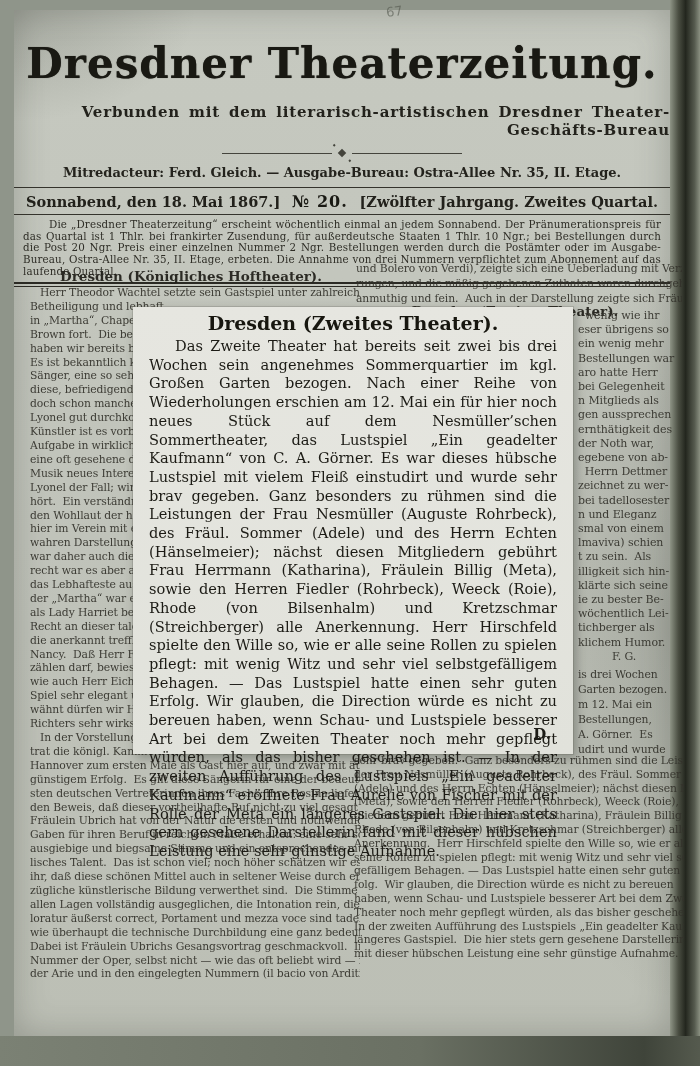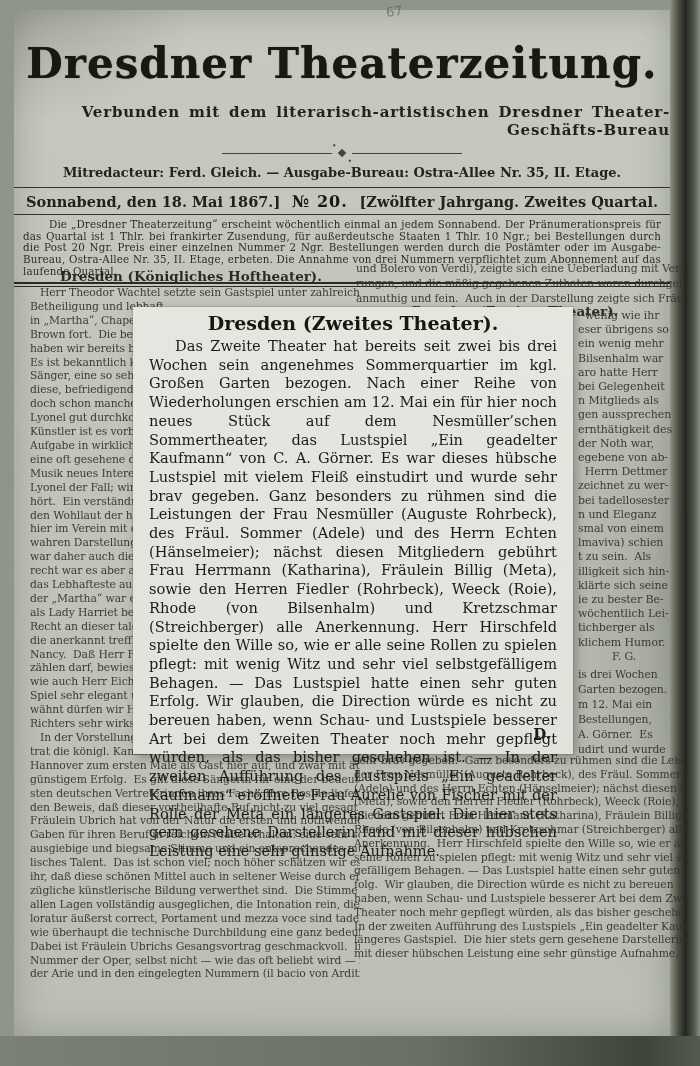--- a/index.html
+++ b/index.html
@@ -163,21 +163,21 @@
   <div class="right-col-top bg-text">
       <div class="line">und Bolero von Verdi), zeigte sich eine Ueberladung mit Verzie-</div>
       <div class="line">rungen, und die mäßig gegebenen Zuthaten waren durchgehend sehr</div>
       <div class="line">anmuthig und fein.  Auch in der Darstellung zeigte sich Fräulein</div>
     </div>
   <div class="right-col-bg-heading col-heading bg-text">Dresden (Zweites Theater).</div>
   <div class="right-strip bg-text">
       <div class="line">  wenig wie ihr</div>
       <div class="line">eser übrigens so</div>
       <div class="line">ein wenig mehr</div>
-      <div class="line">Bilsenhalm war</div>
+      <div class="line">Bestellungen war</div>
       <div class="line">aro hatte Herr</div>
       <div class="line">bei Gelegenheit</div>
       <div class="line">n Mitglieds als</div>
       <div class="line">gen aussprechen</div>
       <div class="line">ernthätigkeit des</div>
       <div class="line">der Noth war,</div>
       <div class="line">egebene von ab-</div>
       <div class="line">  Herrn Dettmer</div>
       <div class="line">zeichnet zu wer-</div>
       <div class="line">bei tadellosester</div>

